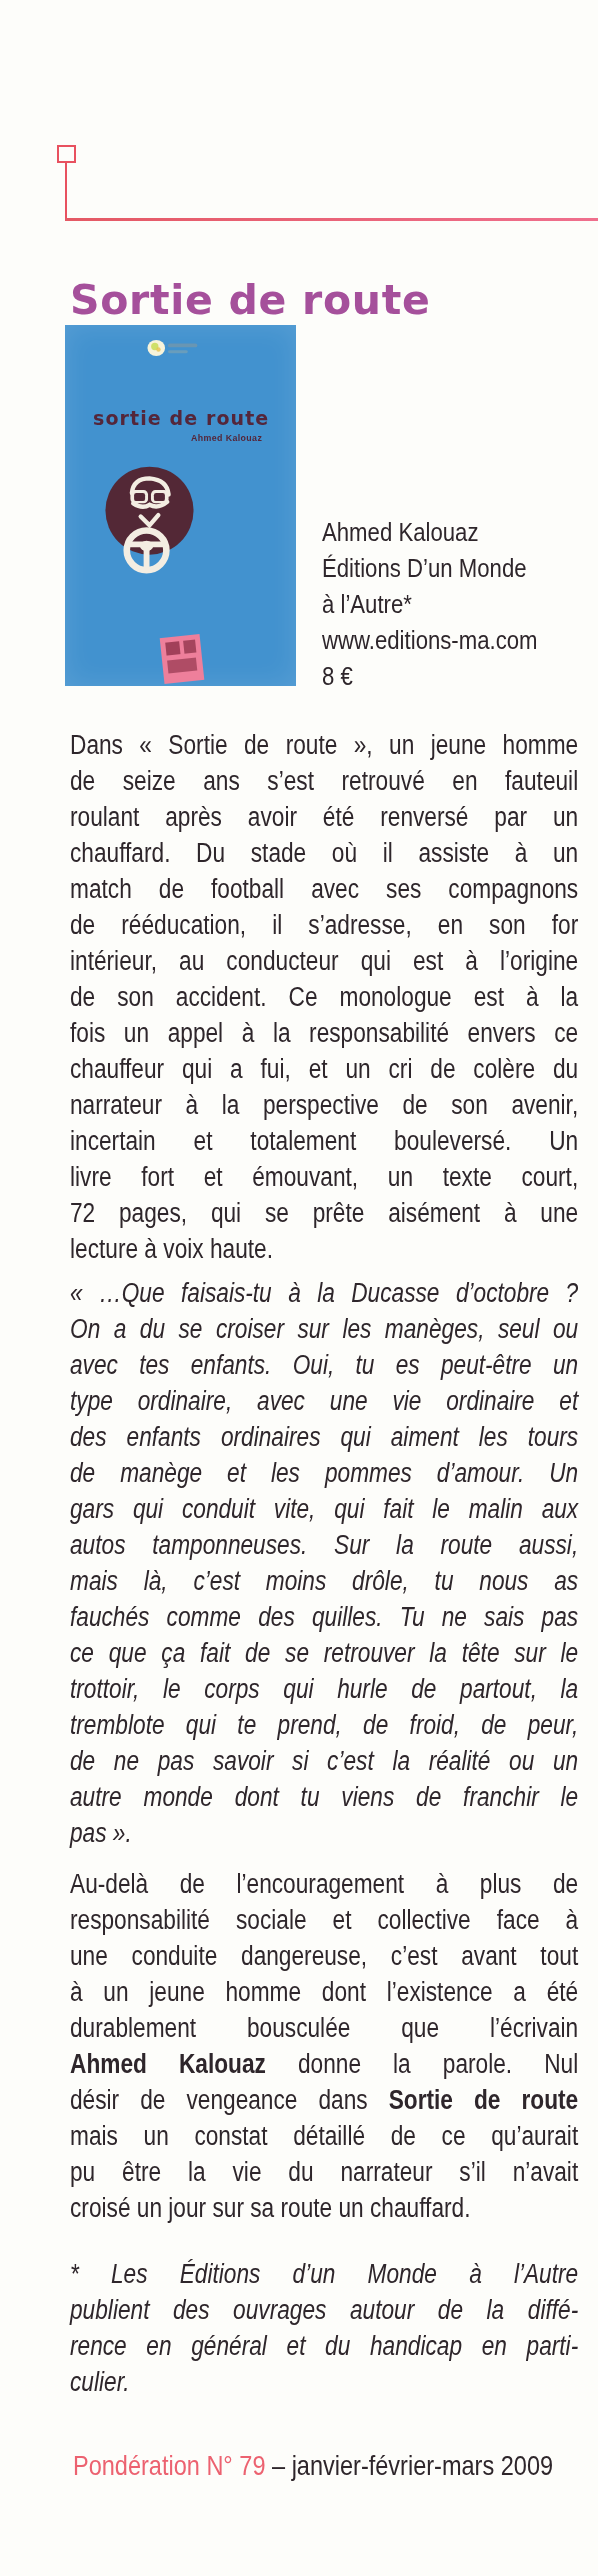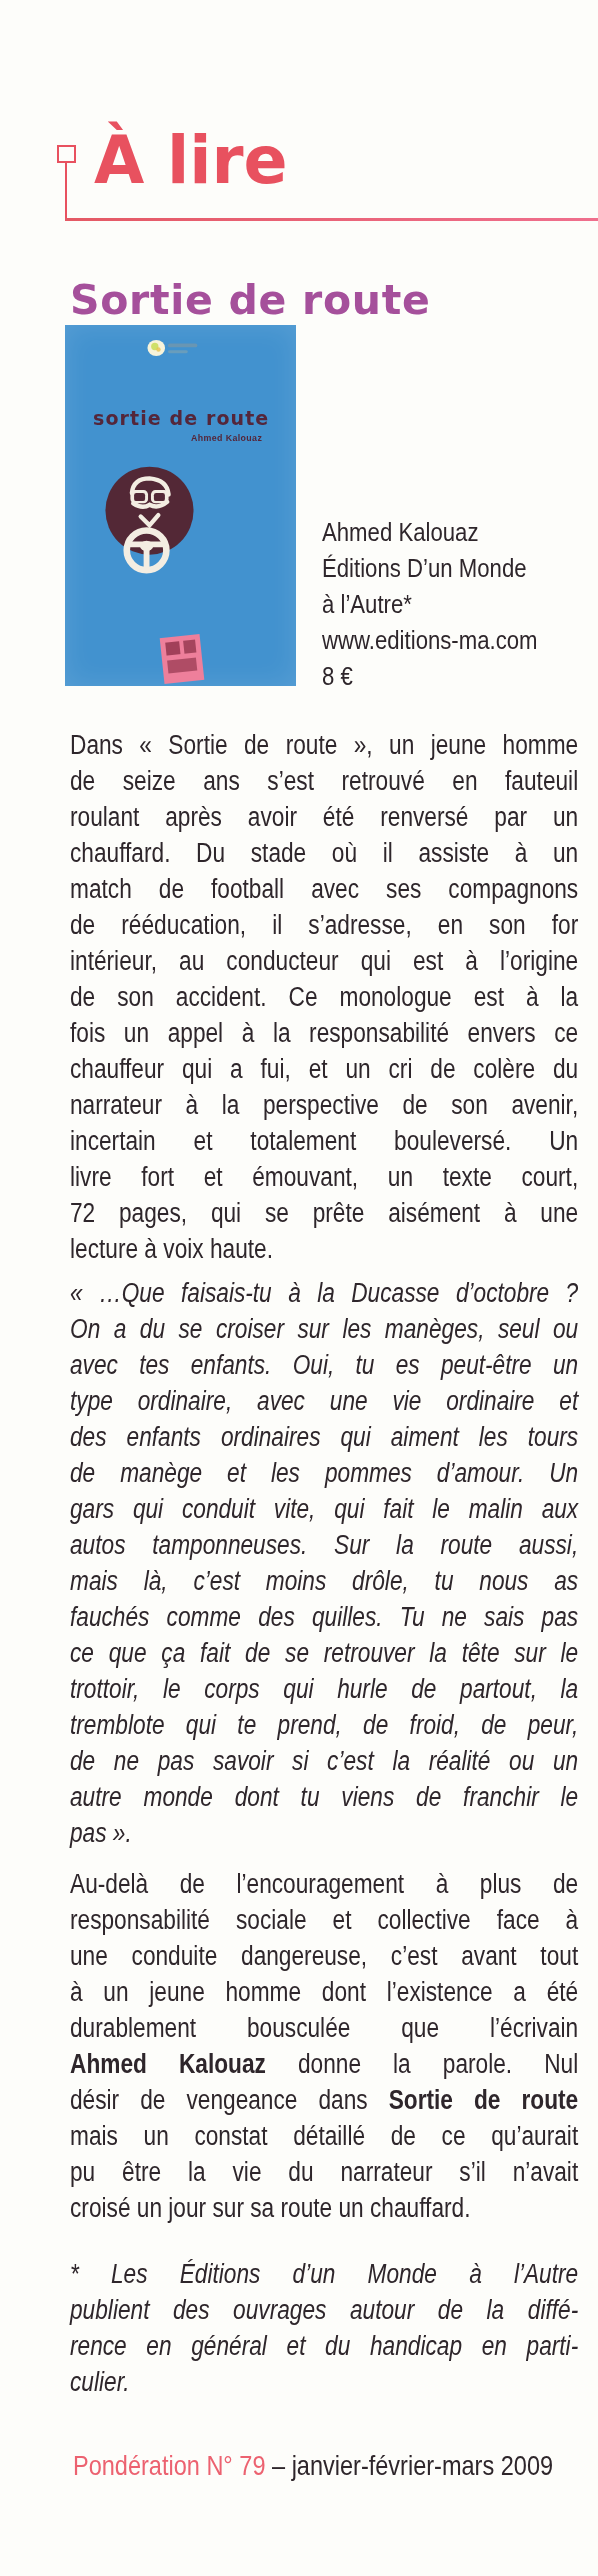--- a/index.html
+++ b/index.html
@@ -124,21 +124,20 @@
   .footer .journal { color:var(--footer_red); }
 </style>
 </head>
 <body>
 
 <div class="page">
 
   <div class="hdr-square"></div>
   <div class="hdr-vline"></div>
   <div class="hdr-hline"></div>
-  <h1 class="section-title">À lire</h1>
 
   <h2 class="article-title">Sortie de route</h2>
 
   <div class="cover">
     <svg class="cover-logo" width="66" height="22" viewBox="0 0 90 30">
       <ellipse cx="14" cy="15" rx="12" ry="11" fill="#f7f3da"></ellipse>
       <circle cx="12" cy="13" r="5" fill="#cfe06a"></circle>
       <circle cx="17" cy="17" r="3" fill="#e8c24e" opacity=".8"></circle>
       <rect x="30" y="9" width="40" height="5" rx="2.5" fill="#7e98a4" opacity=".65"></rect>
       <rect x="30" y="18" width="27" height="4" rx="2" fill="#8fa8aa" opacity=".5"></rect>

